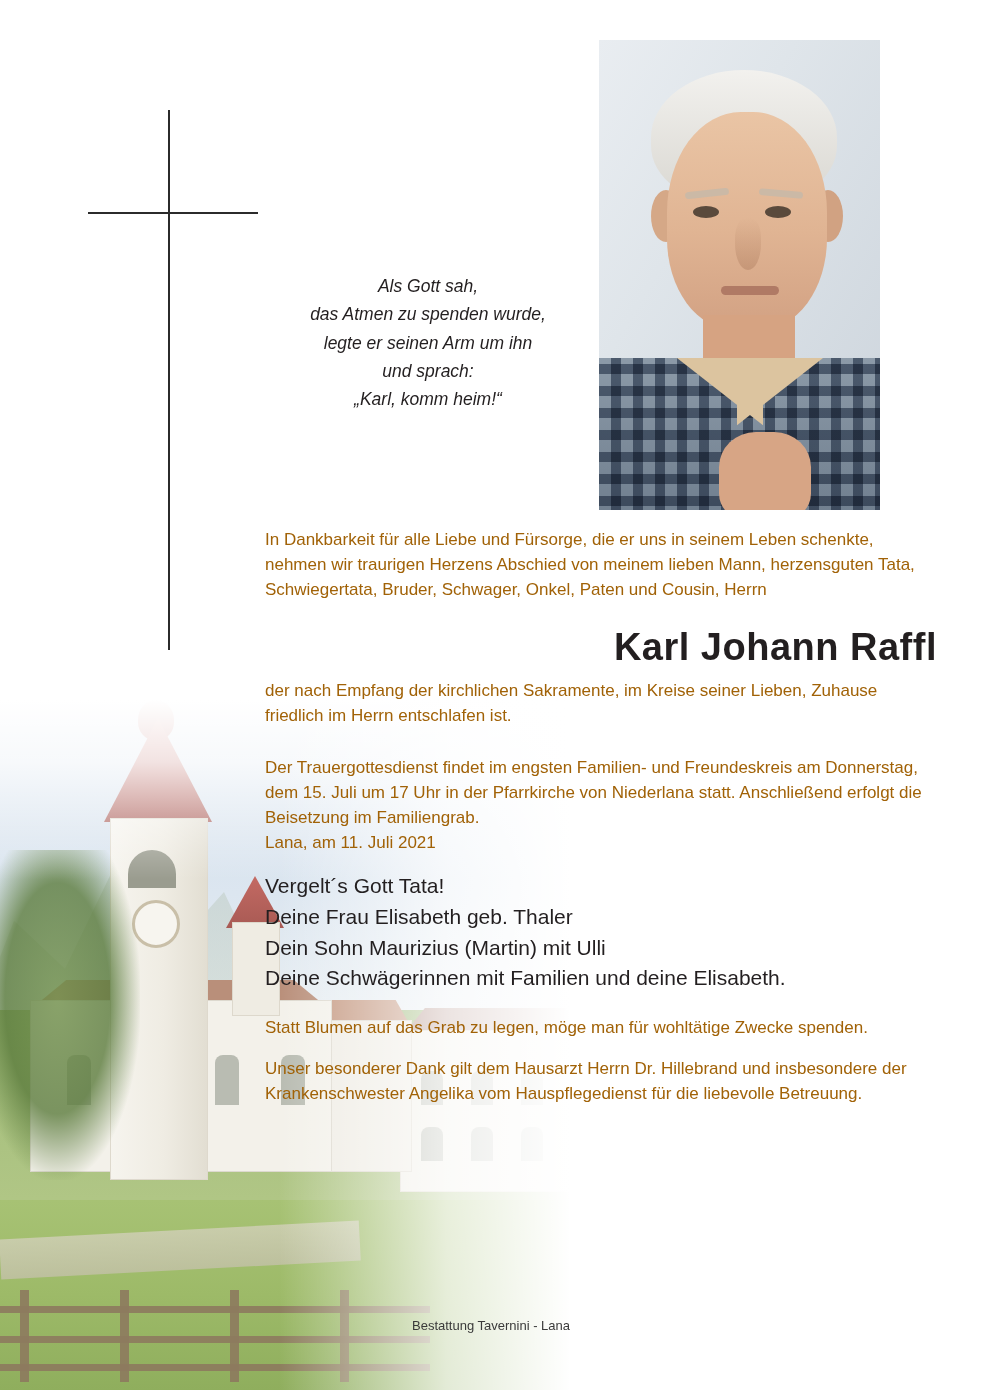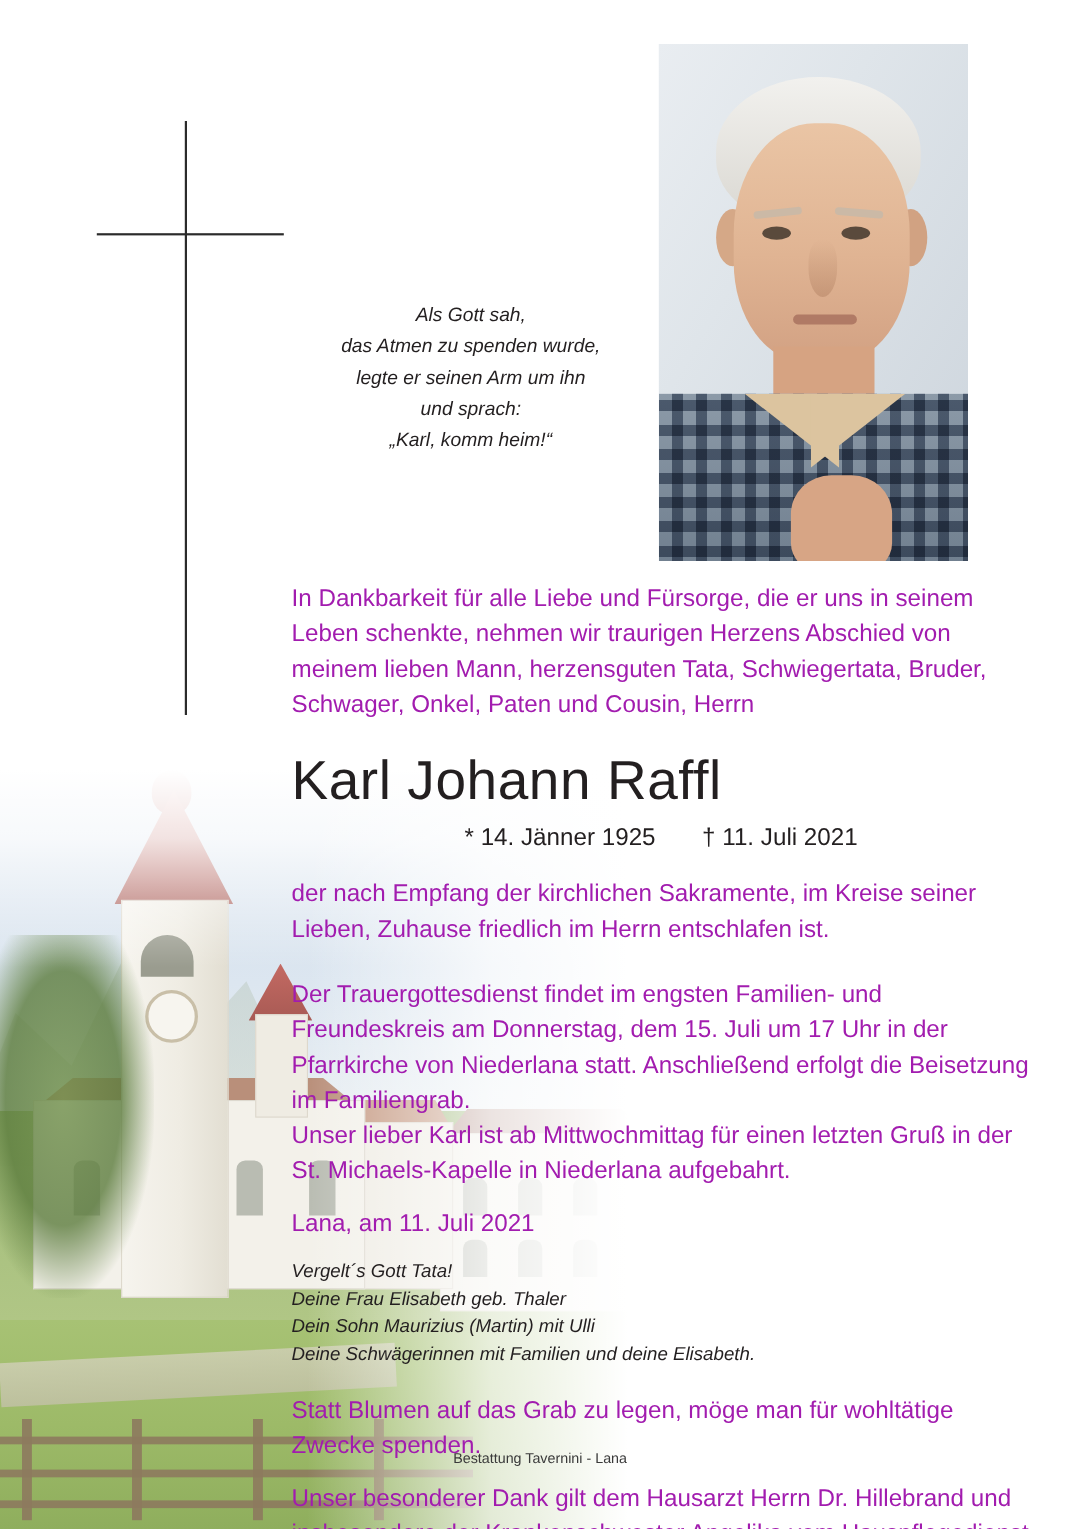--- a/index.html
+++ b/index.html
@@ -403,46 +403,45 @@
   }
   .verse div { white-space: nowrap; }
 
   .body-block {
     position: absolute;
     left: 265px;
     top: 528px;
     width: 672px;
   }
   .para {
-    font-size: 22px;
+    font-size: 17px;
     line-height: 1.46;
-    color: #a21caf;
+    color: #a16207;
     margin: 0 0 16px 0;
   }
   .para.tight { margin-bottom: 0; margin-top: 27px; }
   .name {
-    text-align: left;
-    font-size: 50px;
+    text-align: right;
+    font-size: 38px;
     letter-spacing: .5px;
-    font-weight: 400;
+    font-weight: 700;
     color: #231f20;
     margin: 24px 0 10px 0;
     white-space: nowrap;
   }
   .dates {
     text-align: center;
     font-size: 22px;
     color: #231f20;
     margin: 0 0 22px 0;
   }
   .dates .sep { display: inline-block; width: 30px; }
   .lines div {
-    font-size: 17px;
+    font-size: 21px;
     line-height: 1.46;
-    font-style: italic;
   }
   .spacer-md { height: 22px; }
 
   .footer {
     position: absolute;
     left: 0;
     right: 0;
     top: 1318px;
     text-align: center;
     font-size: 13px;
@@ -529,32 +528,24 @@
     <div>und sprach:</div>
     <div>„Karl, komm heim!“</div>
   </div>
 
   <div class="body-block">
 
     <p class="para">In Dankbarkeit für alle Liebe und Fürsorge, die er uns in seinem Leben schenkte, nehmen wir traurigen Herzens Abschied von meinem lieben Mann, herzensguten Tata, Schwiegertata, Bruder, Schwager, Onkel, Paten und Cousin, Herrn</p>
 
     <div class="name">Karl Johann Raffl</div>
 
-    <div class="dates">
-      <span>*</span>
-      <span>14. Jänner 1925</span>
-      <span class="sep"></span>
-      <span>†</span>
-      <span>11. Juli 2021</span>
-    </div>
 
     <p class="para">der nach Empfang der kirchlichen Sakramente, im Kreise seiner Lieben, Zuhause friedlich im Herrn entschlafen ist.</p>
 
     <p class="para tight">Der Trauergottesdienst findet im engsten Familien- und Freundeskreis am Donnerstag, dem 15. Juli um 17 Uhr in der Pfarrkirche von Niederlana statt. Anschließend erfolgt die Beisetzung im Familiengrab.</p>
-    <p class="para">Unser lieber Karl ist ab Mittwochmittag für einen letzten Gruß in der St. Michaels-Kapelle in Niederlana aufgebahrt.</p>
 
     <p class="para">Lana, am 11. Juli 2021</p>
 
     <div class="lines">
       <div>Vergelt´s Gott Tata!</div>
       <div>Deine Frau Elisabeth geb. Thaler</div>
       <div>Dein Sohn Maurizius (Martin) mit Ulli</div>
       <div>Deine Schwägerinnen mit Familien und deine Elisabeth.</div>
     </div>
 

